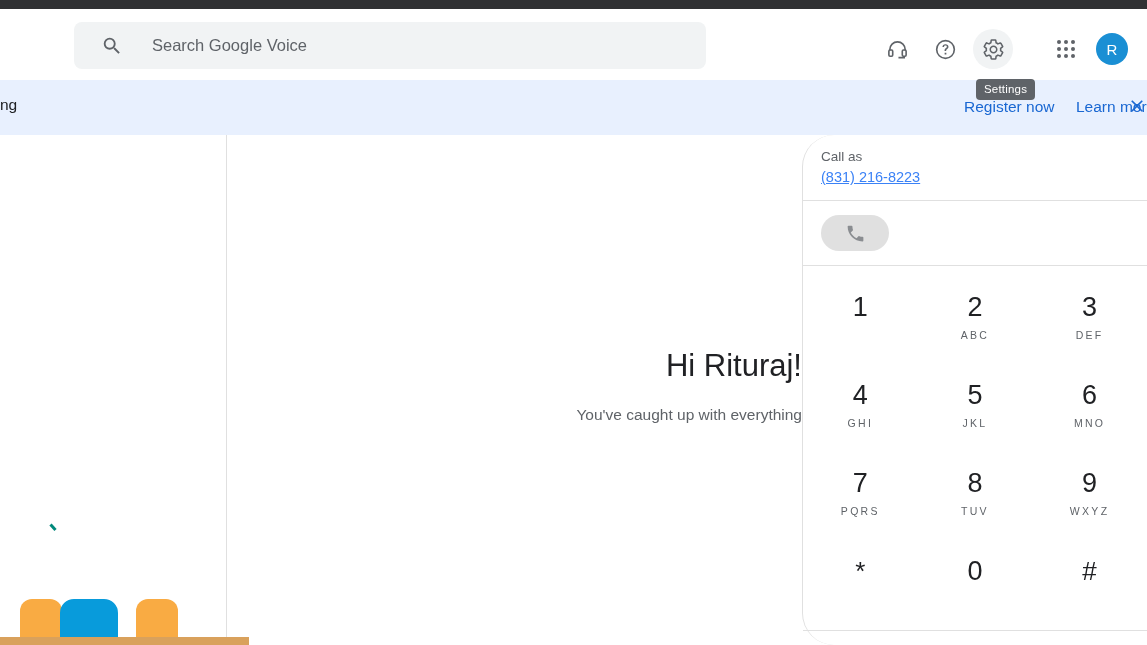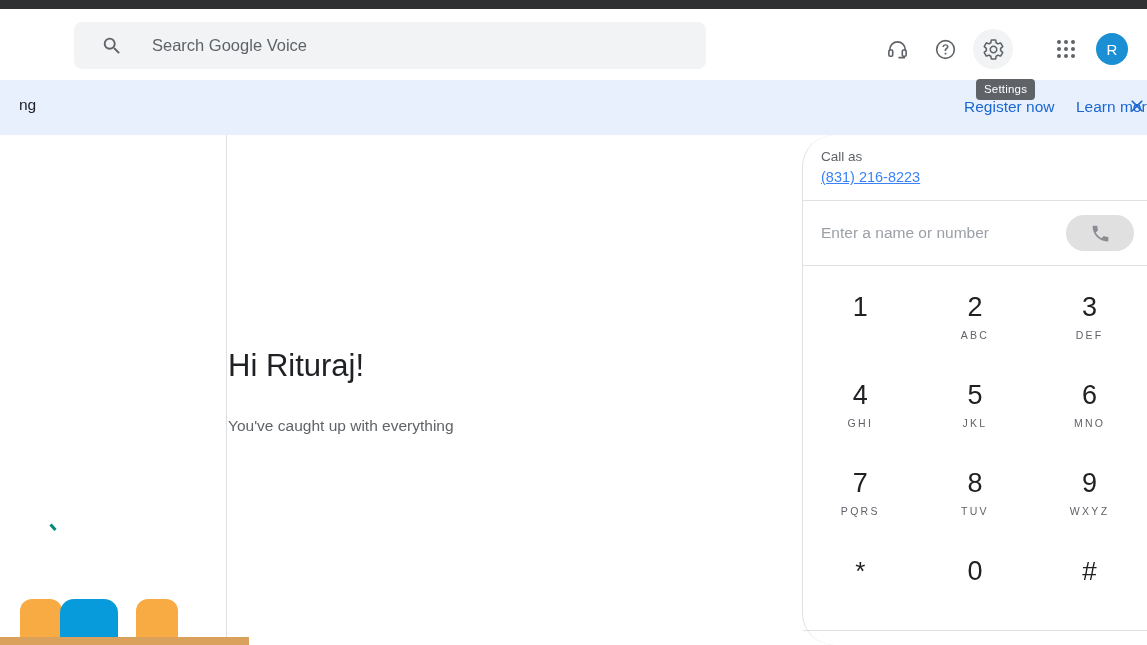--- a/index.html
+++ b/index.html
@@ -149,21 +149,20 @@
     align-items: center;
     box-sizing: border-box;
   }
   .banner-clip {
     position: absolute;
     left: 0;
     top: 96px;
     font-size: 15.5px;
     color: #202124;
     white-space: nowrap;
-    margin-left: 19px;
   }
   .banner-text {
     position: absolute;
     left: 33px;
     top: 96px;
     font-size: 15.5px;
     color: #202124;
     white-space: nowrap;
   }
   .banner-link {
@@ -227,32 +226,32 @@
   }
 
   
   .center {
     position: absolute;
     left: 228px; top: 0;
     width: 574px;
     height: 510px;
     display: flex;
     flex-direction: column;
-    align-items: flex-start;
+    align-items: flex-end;
     justify-content: flex-start;
   }
   .greeting {
     margin-top: 215px;
     font-size: 31px;
     color: #202124;
     font-weight: normal;
     line-height: 1;
   }
   .subgreeting {
-    margin-top: 36px;
+    margin-top: 25px;
     font-size: 15.5px;
     color: #5f6368;
   }
 
   
   .dialer {
     position: absolute;
     left: 802px;
     top: 0;
     width: 345px;
@@ -448,21 +447,20 @@
 
     <div class="dialer">
 
       <div class="call-as">
         <div class="call-as-label">Call as</div>
         <div class="call-as-number">(831) 216-8223</div>
       </div>
       <div class="divider"></div>
 
       <div class="entry-row">
-        <input class="entry-input" type="text" placeholder="Enter a name or number" value="" style="">
         <div class="call-btn">
           <svg width="21" height="21" viewBox="0 0 24 24">
             <path fill="#8a8d91" d="M6.6 10.8c1.4 2.8 3.8 5.1 6.6 6.6l2.2-2.2c.3-.3.7-.4 1-.2 1.1.4 2.4.6 3.6.6.6 0 1 .4 1 1V20c0 .6-.4 1-1 1-9.4 0-17-7.6-17-17 0-.6.4-1 1-1h3.5c.6 0 1 .4 1 1 0 1.3.2 2.5.6 3.6.1.3 0 .7-.2 1l-2.3 2.2z"></path>
           </svg>
         </div>
       </div>
       <div class="divider"></div>
 
       <div class="keypad">
 

